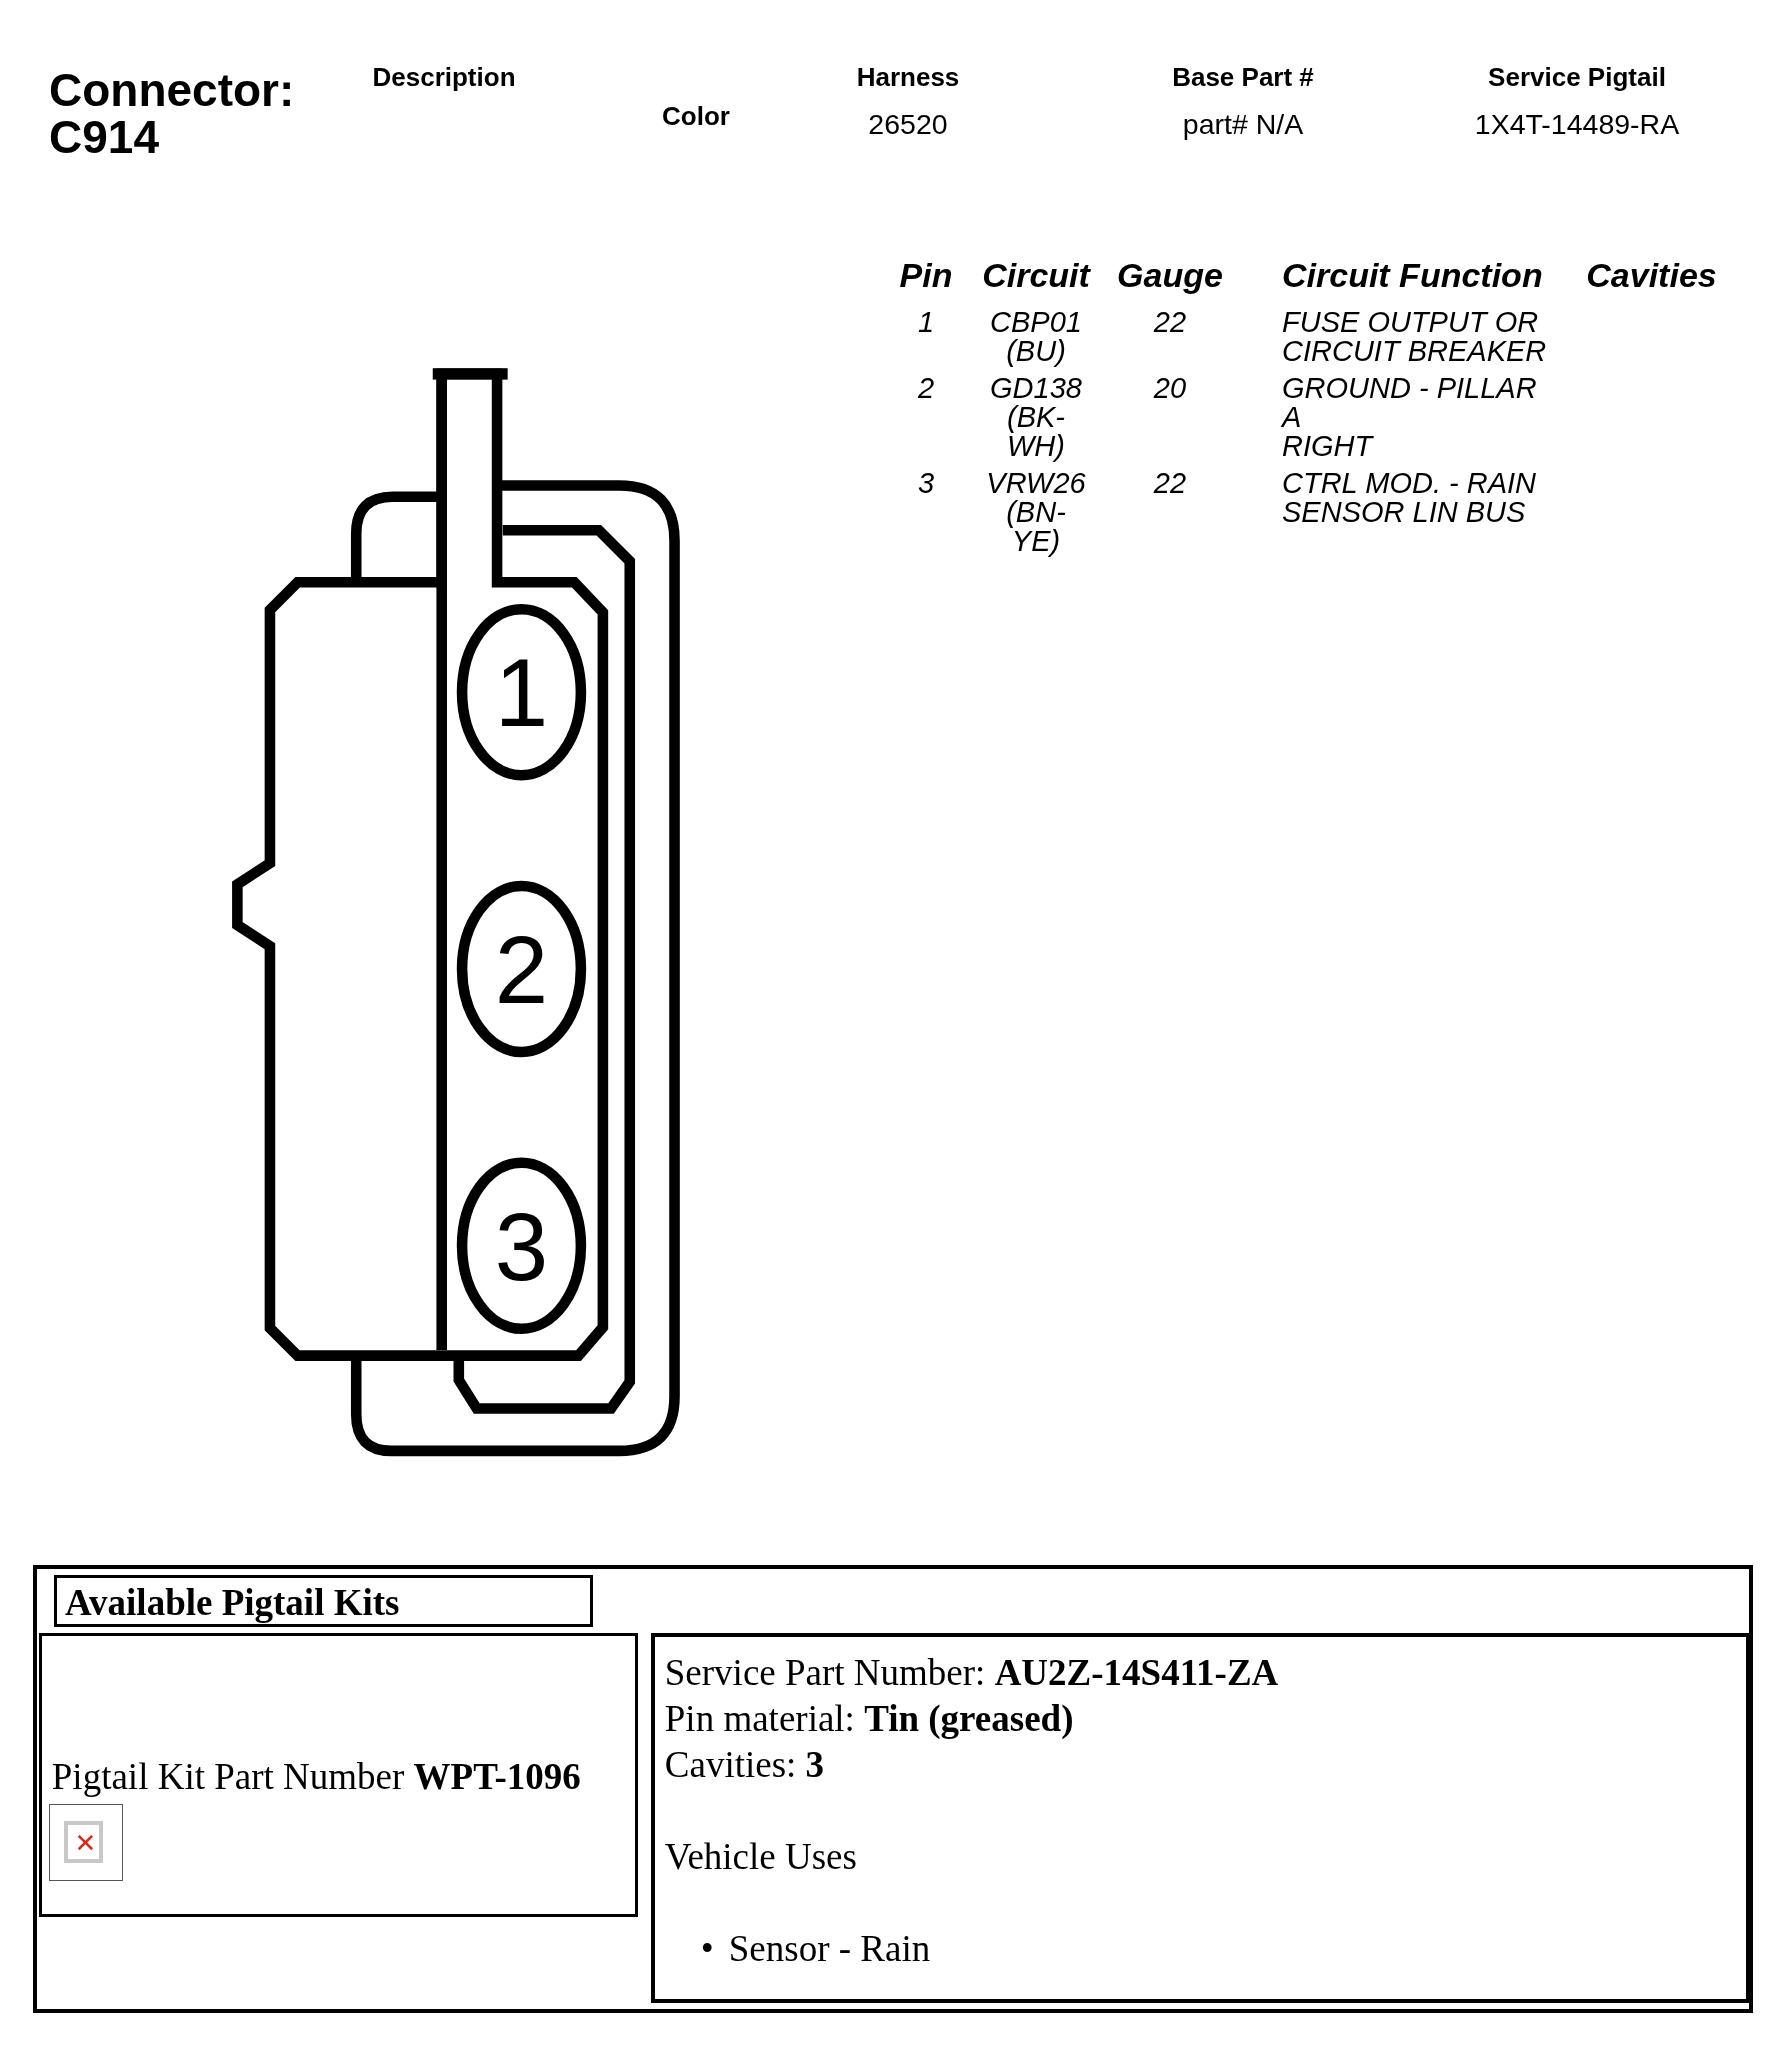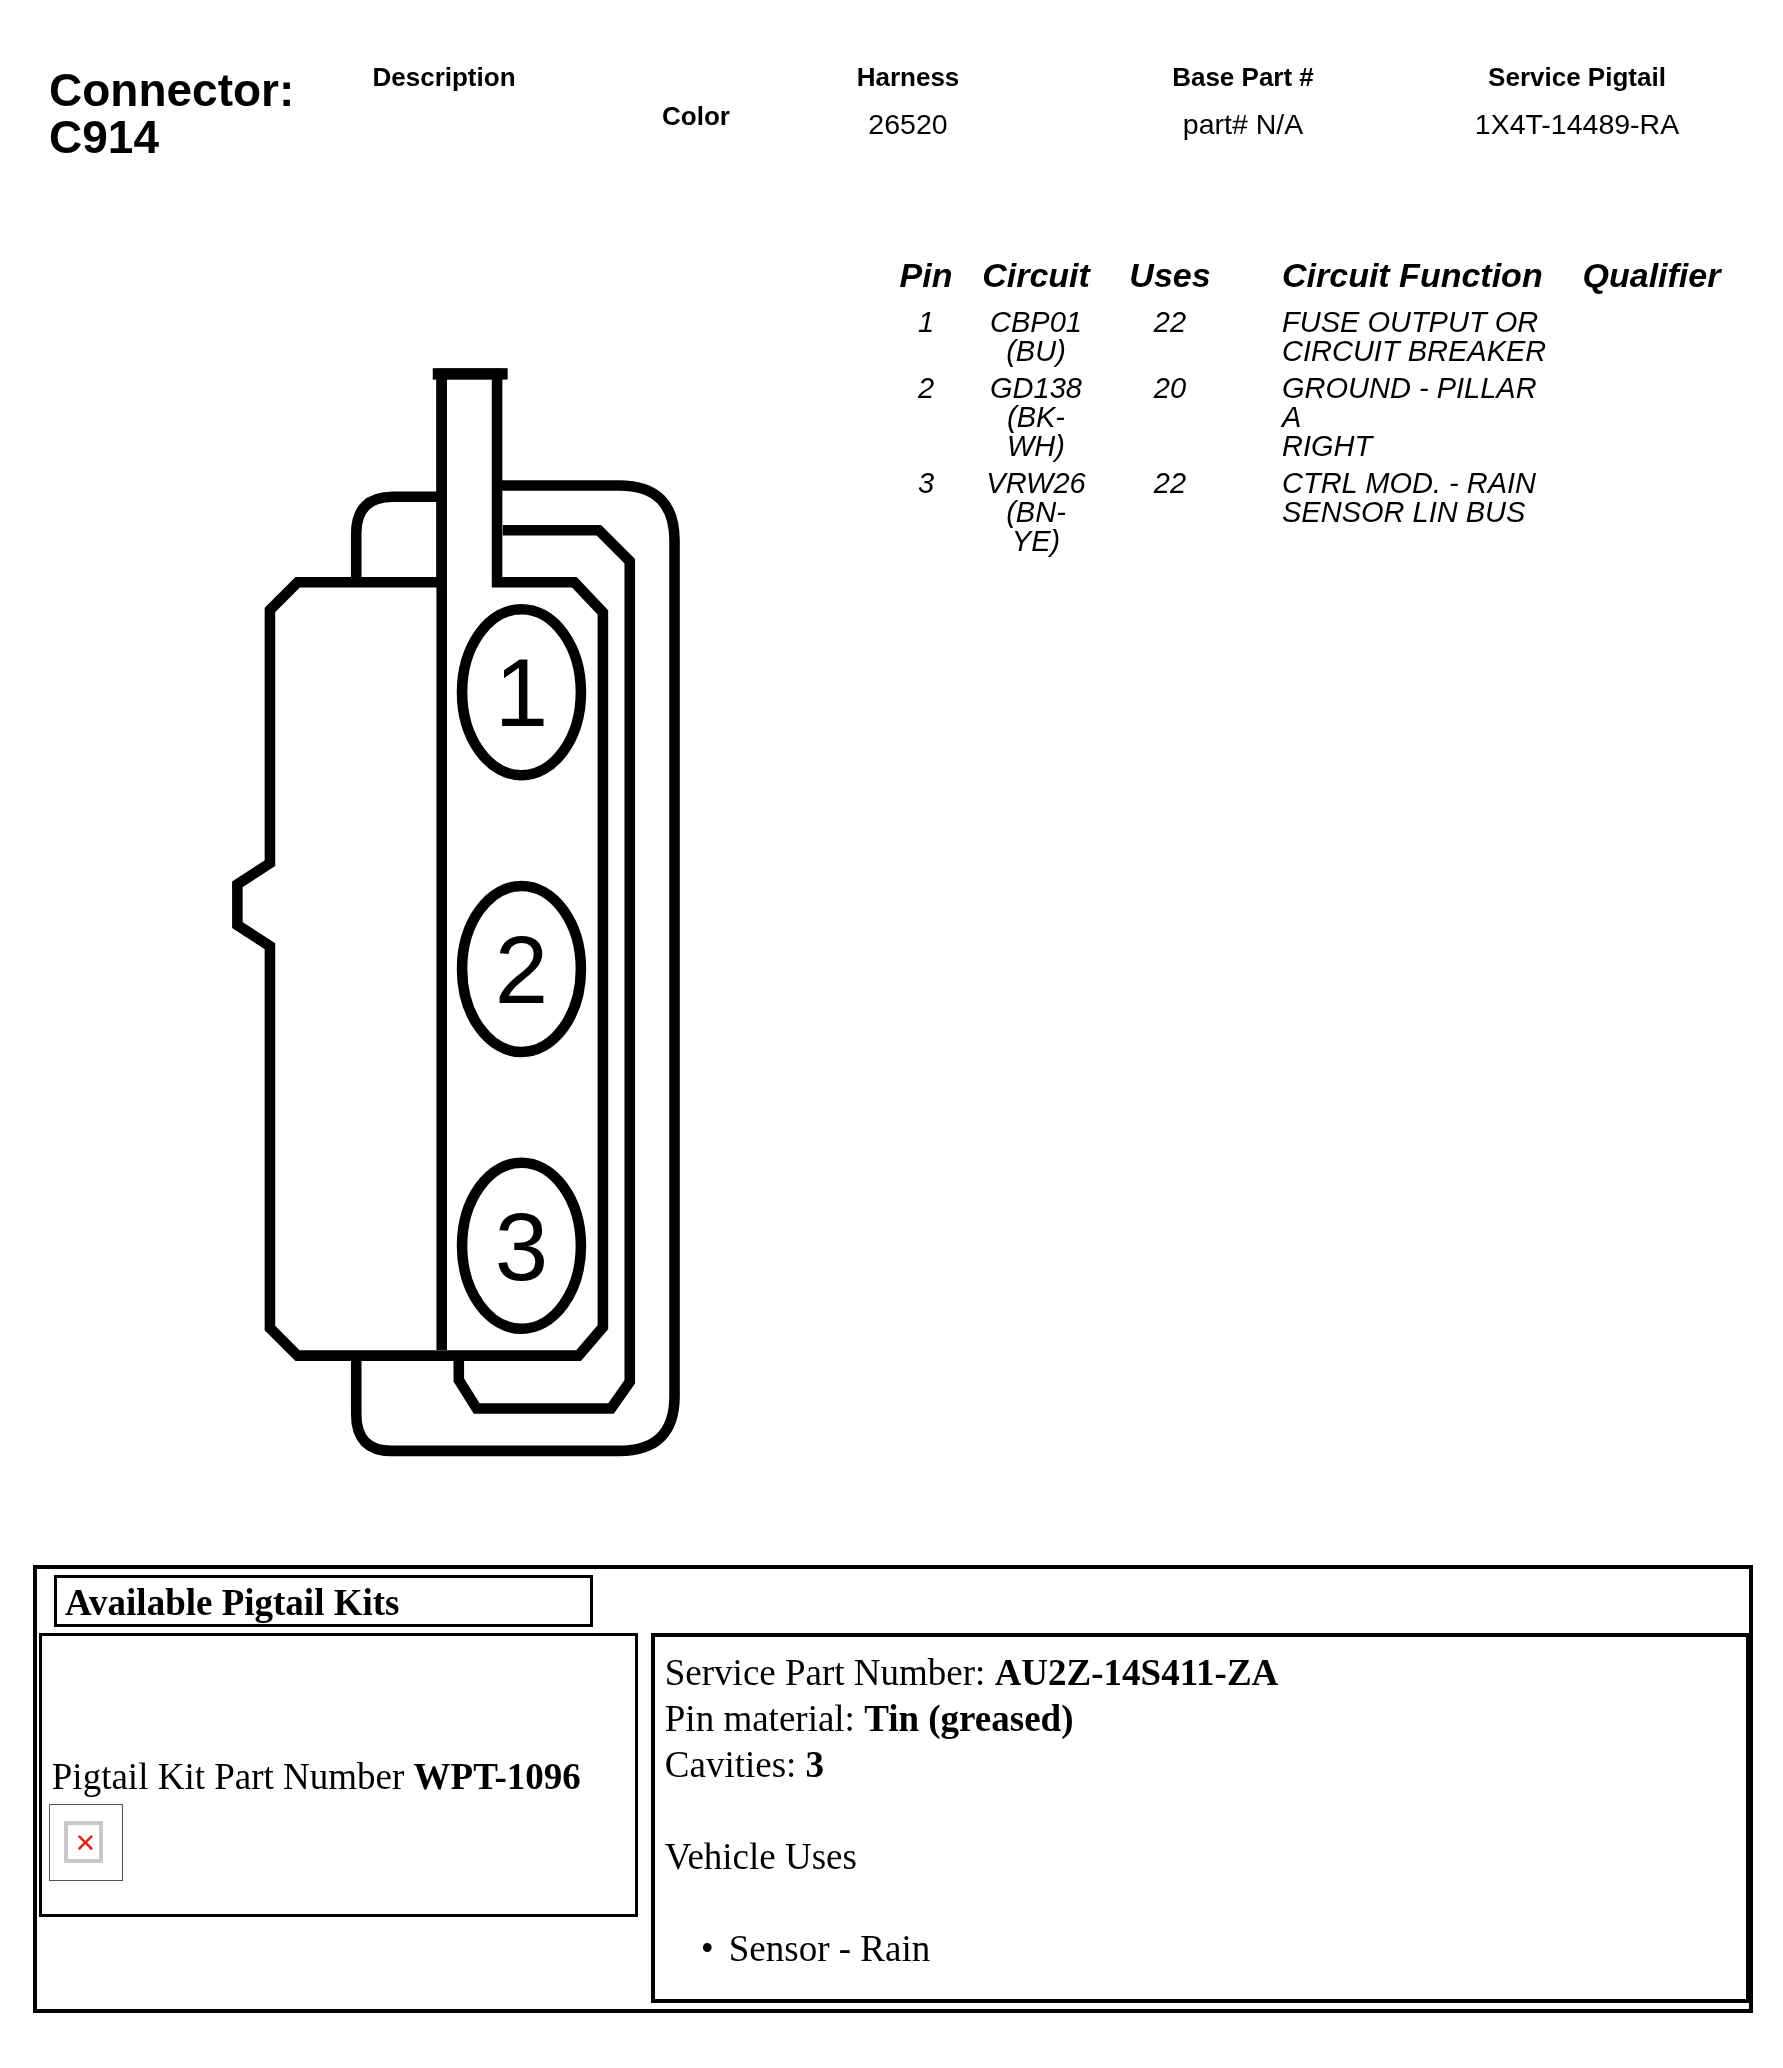--- a/index.html
+++ b/index.html
@@ -80,23 +80,23 @@
         <col style="width:64px">
           <col style="width:156px">
           <col style="width:112px">
           <col style="width:332px">
           <col style="width:187px">
       </colgroup>
       <thead>
         <tr>
           <th>Pin</th>
           <th>Circuit</th>
-          <th>Uses</th>
+          <th>Gauge</th>
           <th class="cf">Circuit Function</th>
-          <th>Qualifier</th>
+          <th>Cavities</th>
         </tr>
       </thead>
       <tbody>
         <tr>
           <td>1</td>
           <td>CBP01 (BU)</td>
           <td>22</td>
           <td class="cf">FUSE OUTPUT OR
 CIRCUIT BREAKER</td>
           <td></td>

